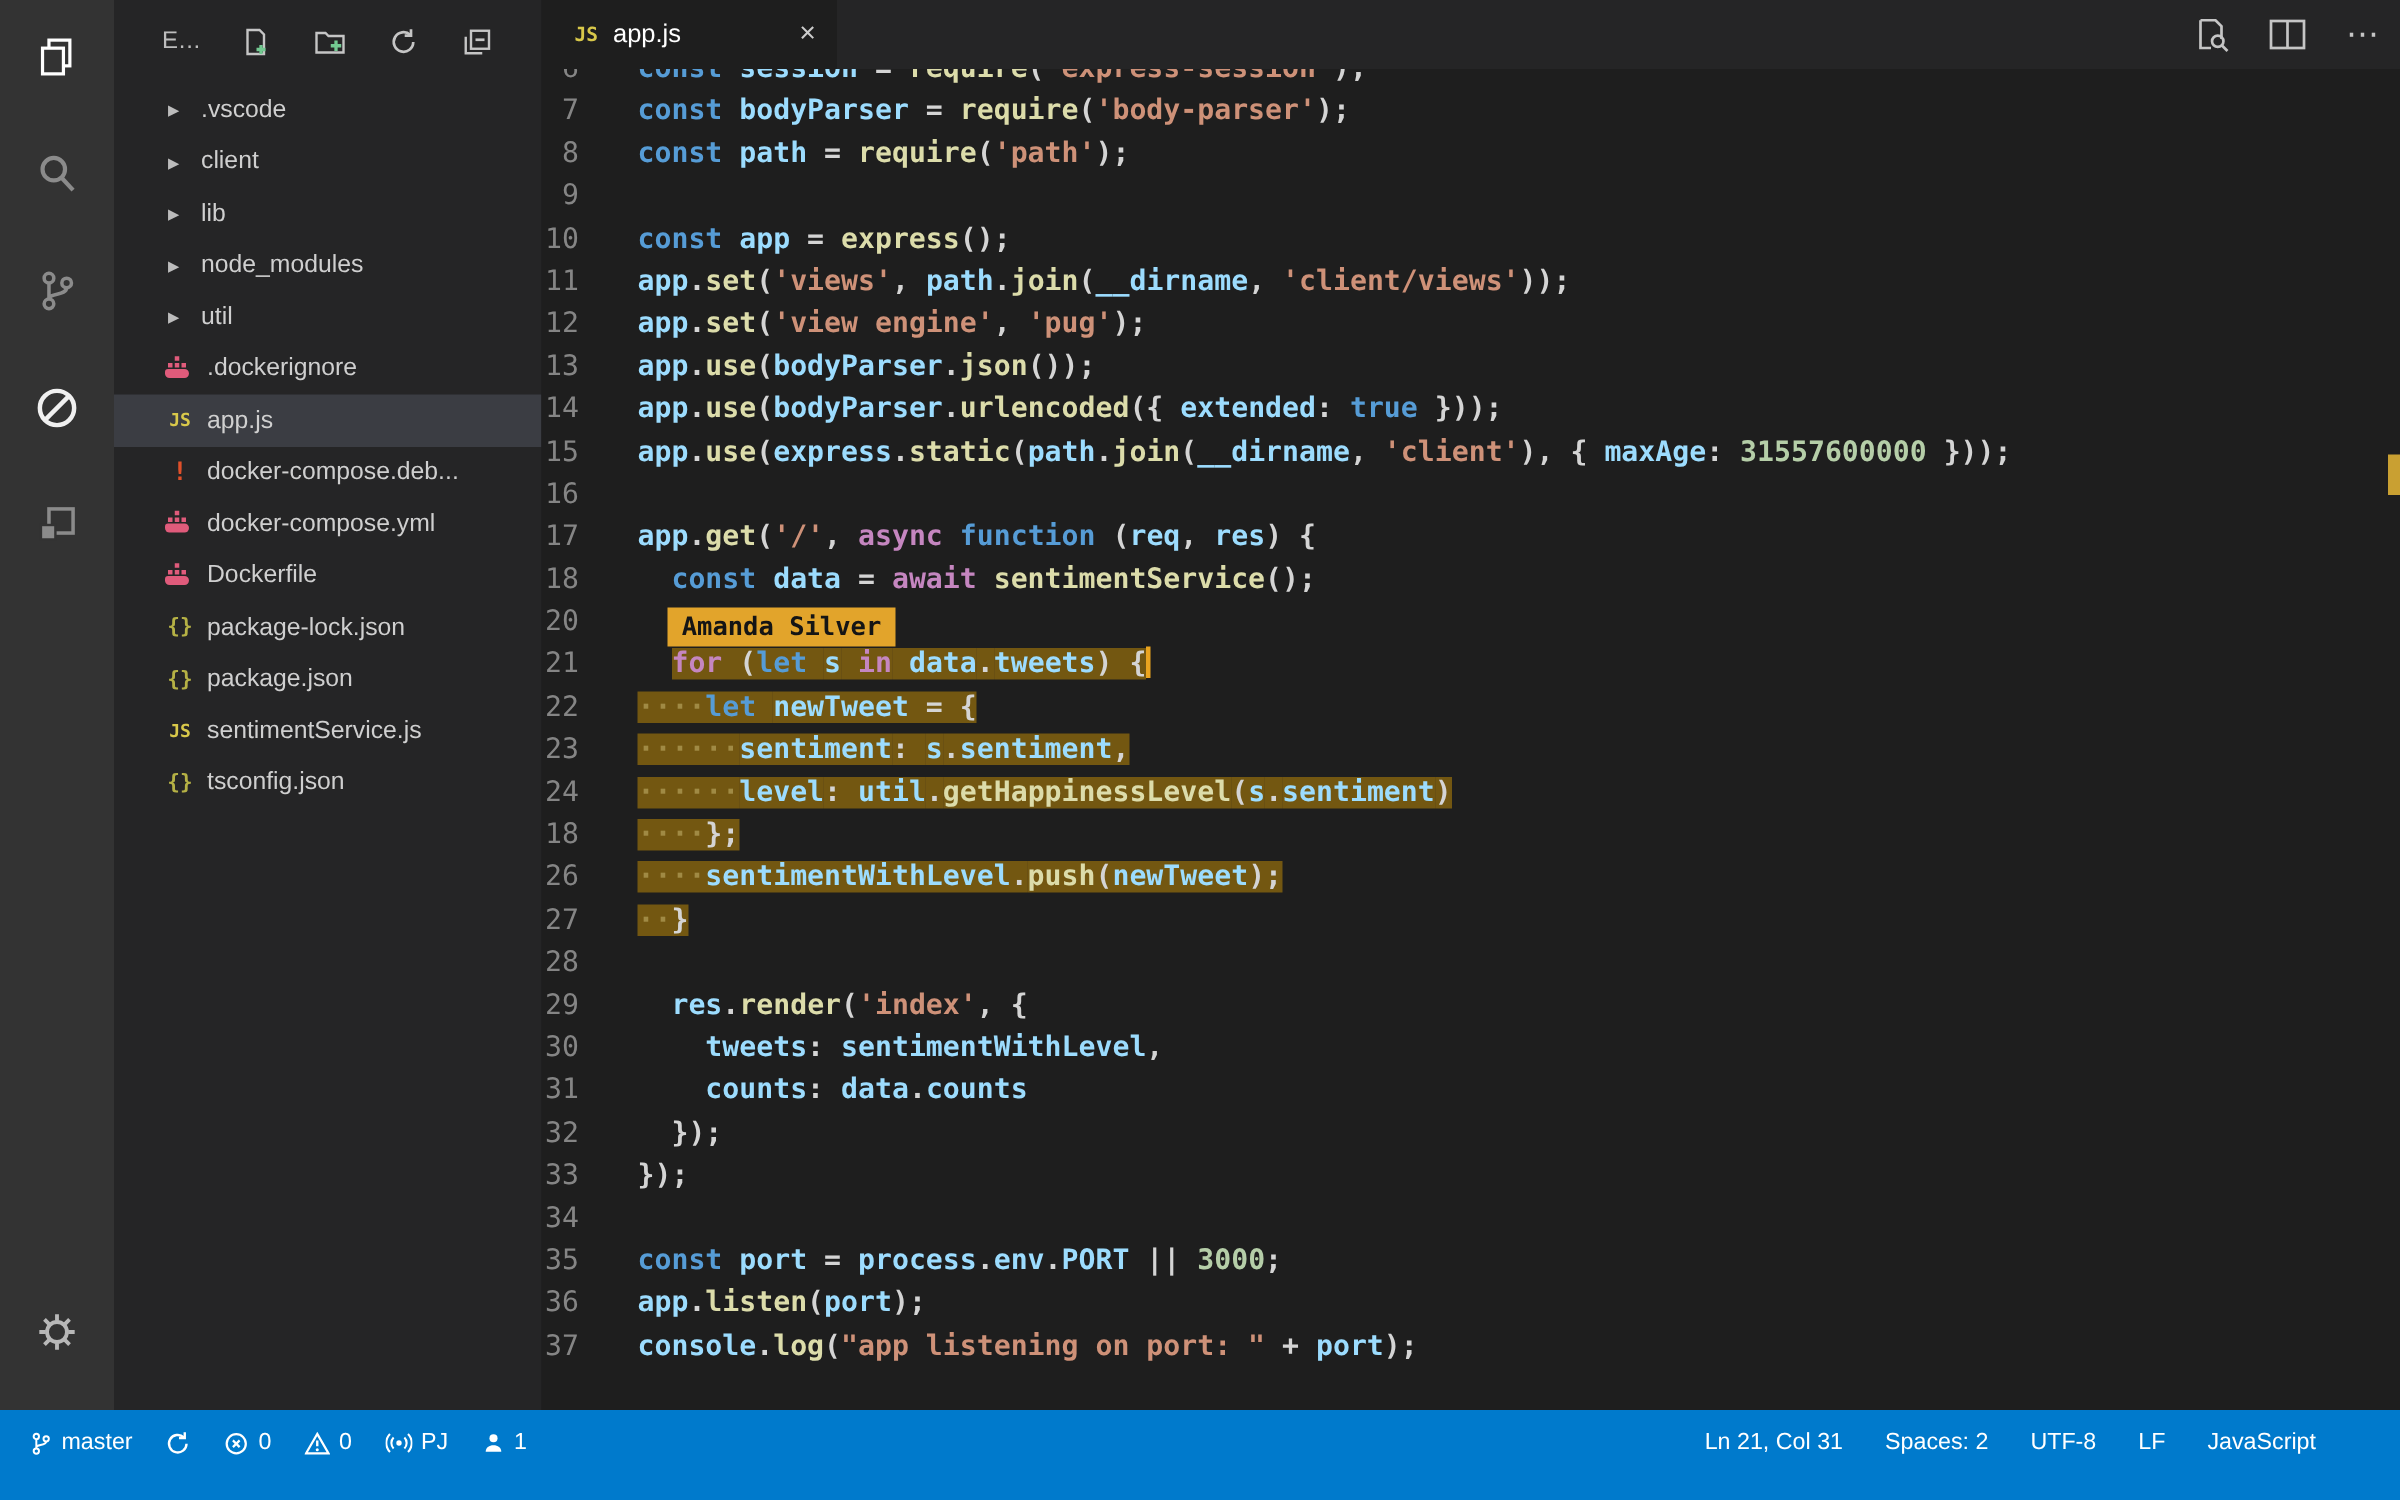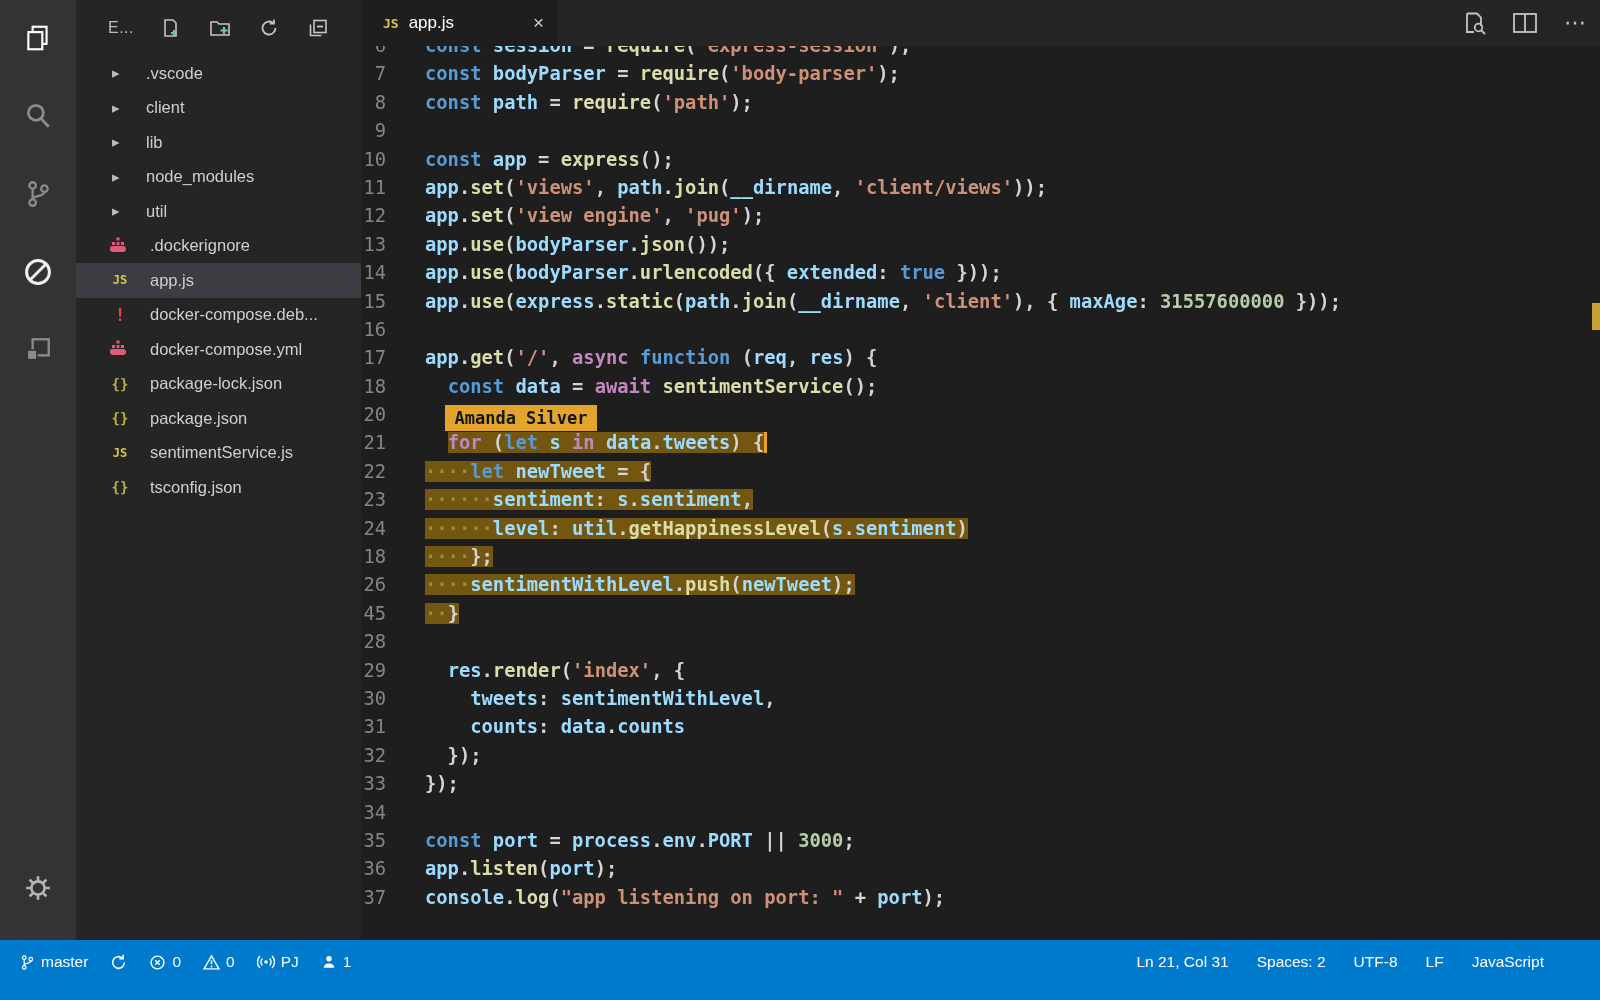--- a/index.html
+++ b/index.html
@@ -26,21 +26,21 @@
   .tr-caret { width:20px; margin-left:8px; color:#bcbcbc; font-size:15px; display:inline-flex; }
   .fi { width:24px; margin-left:4px; margin-right:4px; display:inline-flex; align-items:center; justify-content:center;
         font-family:"DejaVu Sans Mono", monospace; font-weight:bold; position:relative; height:18px; }
   .fi-js   { color:#d8c84a; font-size:12px; }
   .fi-json { color:#b5b145; font-size:14px; }
   .fi-alert{ color:#e0502a; font-size:17px; }
   .fi-docker::before { content:''; position:absolute; left:2px; top:9px; width:16px; height:6px;
                        border-radius:2px 3px 3px 3px; background:#e05b7b; }
   .fi-docker::after  { content:''; position:absolute; left:4px; top:5px; width:3px; height:3px; background:#e05b7b;
                        box-shadow:4.5px 0 #e05b7b, 9px 0 #e05b7b, 4.5px -4.5px #e05b7b; }
-  .tlabel { margin-left:14px; color:#cfcfcf; }
+  .tlabel { margin-left:2px; color:#cfcfcf; }
 
   
   .editor { position:absolute; left:361px; top:0; right:0; height:940px; background:#1e1e1e; }
   .tabstrip { position:absolute; left:0; top:0; right:0; height:46px; background:#252526; }
   .tab { position:absolute; left:0; top:0; width:197px; height:46px; background:#1e1e1e;
          display:flex; align-items:center; padding:0 14px 0 22px; gap:10px; cursor:pointer; }
   .tab .tab-js { color:#d8c84a; font-family:"DejaVu Sans Mono", monospace; font-weight:bold; font-size:13px; }
   .tab .tab-label { color:#ffffff; font-size:17px; }
   .tab .tab-close { margin-left:auto; color:#cccccc; font-size:19px; cursor:pointer; }
   .editor-actions { position:absolute; right:12px; top:0; height:46px; display:flex; align-items:center; gap:24px; }
@@ -178,20 +178,24 @@
         <span class="fi fi-js">JS</span>
         <span class="tlabel">app.js</span>
       </div>
       <div class="trow">
         <span class="fi fi-alert">!</span>
         <span class="tlabel">docker-compose.deb...</span>
       </div>
       <div class="trow">
         <span class="fi fi-docker"></span>
         <span class="tlabel">docker-compose.yml</span>
+      </div>
+      <div class="trow">
+        <span class="fi fi-docker"></span>
+        <span class="tlabel">Dockerfile</span>
       </div>
       <div class="trow">
         <span class="fi fi-json">{}</span>
         <span class="tlabel">package-lock.json</span>
       </div>
       <div class="trow">
         <span class="fi fi-json">{}</span>
         <span class="tlabel">package.json</span>
       </div>
       <div class="trow">
@@ -245,21 +249,21 @@
         <div class="cl"><span class="ln">16</span></div>
         <div class="cl"><span class="ln">17</span><span class="tk-v">app</span><span class="tk-p">.</span><span class="tk-f">get</span><span class="tk-p">(</span><span class="tk-s">'/'</span><span class="tk-p">, </span><span class="tk-c">async</span><span class="tk-p"> </span><span class="tk-k">function</span><span class="tk-p"> (</span><span class="tk-v">req</span><span class="tk-p">, </span><span class="tk-v">res</span><span class="tk-p">) {</span></div>
         <div class="cl"><span class="ln">18</span><span class="tk-p">  </span><span class="tk-k">const </span><span class="tk-v">data</span><span class="tk-p"> = </span><span class="tk-c">await </span><span class="tk-f">sentimentService</span><span class="tk-p">();</span></div>
         <div class="cl"><span class="ln">20</span><span class="chip">Amanda Silver</span></div>
         <div class="cl"><span class="ln">21</span><span class="tk-p">  </span><span class="tk-c h">for</span><span class="tk-p h"> (</span><span class="tk-k h">let</span><span class="tk-p h"> </span><span class="tk-v h">s</span><span class="tk-p h"> </span><span class="tk-c h">in</span><span class="tk-p h"> </span><span class="tk-v h">data</span><span class="tk-p h">.</span><span class="tk-v h">tweets</span><span class="tk-p h">) {</span><span class="caret"></span></div>
         <div class="cl"><span class="ln">22</span><span class="tk-w h">····</span><span class="tk-k h">let </span><span class="tk-v h">newTweet</span><span class="tk-p h"> = {</span></div>
         <div class="cl"><span class="ln">23</span><span class="tk-w h">······</span><span class="tk-v h">sentiment</span><span class="tk-p h">: </span><span class="tk-v h">s</span><span class="tk-p h">.</span><span class="tk-v h">sentiment</span><span class="tk-p h">,</span></div>
         <div class="cl"><span class="ln">24</span><span class="tk-w h">······</span><span class="tk-v h">level</span><span class="tk-p h">: </span><span class="tk-v h">util</span><span class="tk-p h">.</span><span class="tk-f h">getHappinessLevel</span><span class="tk-p h">(</span><span class="tk-v h">s</span><span class="tk-p h">.</span><span class="tk-v h">sentiment</span><span class="tk-p h">)</span></div>
         <div class="cl"><span class="ln">18</span><span class="tk-w h">····</span><span class="tk-p h">};</span></div>
         <div class="cl"><span class="ln">26</span><span class="tk-w h">····</span><span class="tk-v h">sentimentWithLevel</span><span class="tk-p h">.</span><span class="tk-f h">push</span><span class="tk-p h">(</span><span class="tk-v h">newTweet</span><span class="tk-p h">);</span></div>
-        <div class="cl"><span class="ln">45</span><span class="tk-w h">··</span><span class="tk-p h">}</span></div>
+        <div class="cl"><span class="ln">27</span><span class="tk-w h">··</span><span class="tk-p h">}</span></div>
         <div class="cl"><span class="ln">28</span></div>
         <div class="cl"><span class="ln">29</span><span class="tk-p">  </span><span class="tk-v">res</span><span class="tk-p">.</span><span class="tk-f">render</span><span class="tk-p">(</span><span class="tk-s">'index'</span><span class="tk-p">, {</span></div>
         <div class="cl"><span class="ln">30</span><span class="tk-p">    </span><span class="tk-v">tweets</span><span class="tk-p">: </span><span class="tk-v">sentimentWithLevel</span><span class="tk-p">,</span></div>
         <div class="cl"><span class="ln">31</span><span class="tk-p">    </span><span class="tk-v">counts</span><span class="tk-p">: </span><span class="tk-v">data</span><span class="tk-p">.</span><span class="tk-v">counts</span></div>
         <div class="cl"><span class="ln">32</span><span class="tk-p">  });</span></div>
         <div class="cl"><span class="ln">33</span><span class="tk-p">});</span></div>
         <div class="cl"><span class="ln">34</span></div>
         <div class="cl"><span class="ln">35</span><span class="tk-k">const </span><span class="tk-v">port</span><span class="tk-p"> = </span><span class="tk-v">process</span><span class="tk-p">.</span><span class="tk-v">env</span><span class="tk-p">.</span><span class="tk-v">PORT</span><span class="tk-p"> || </span><span class="tk-n">3000</span><span class="tk-p">;</span></div>
         <div class="cl"><span class="ln">36</span><span class="tk-v">app</span><span class="tk-p">.</span><span class="tk-f">listen</span><span class="tk-p">(</span><span class="tk-v">port</span><span class="tk-p">);</span></div>
         <div class="cl"><span class="ln">37</span><span class="tk-v">console</span><span class="tk-p">.</span><span class="tk-f">log</span><span class="tk-p">(</span><span class="tk-s">"app listening on port: "</span><span class="tk-p"> + </span><span class="tk-v">port</span><span class="tk-p">);</span></div>

